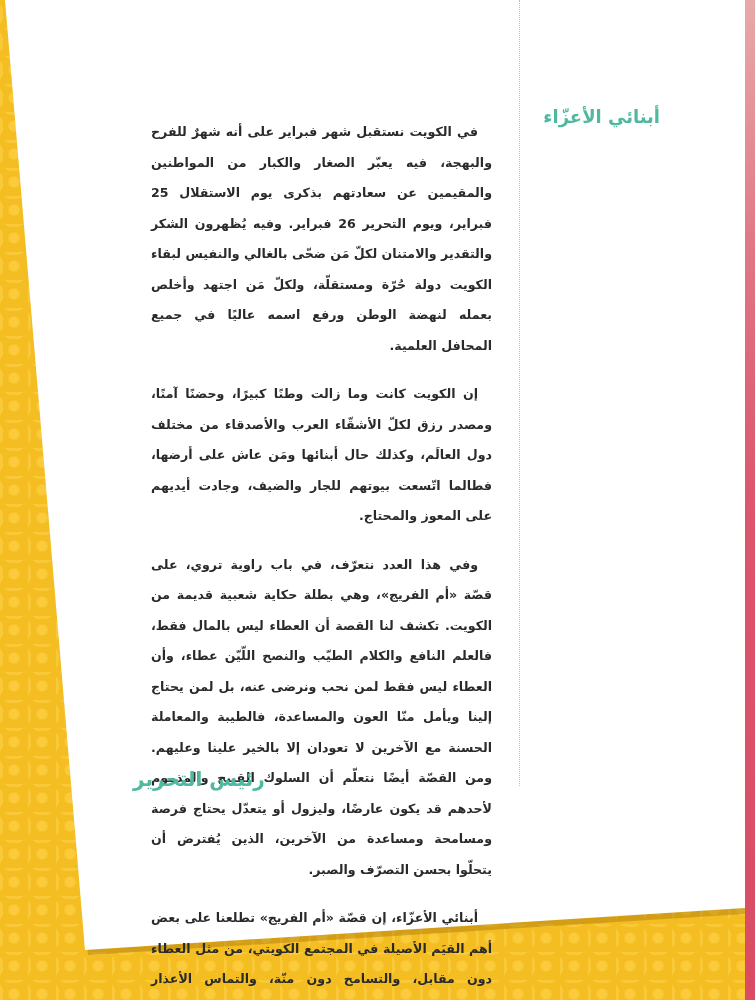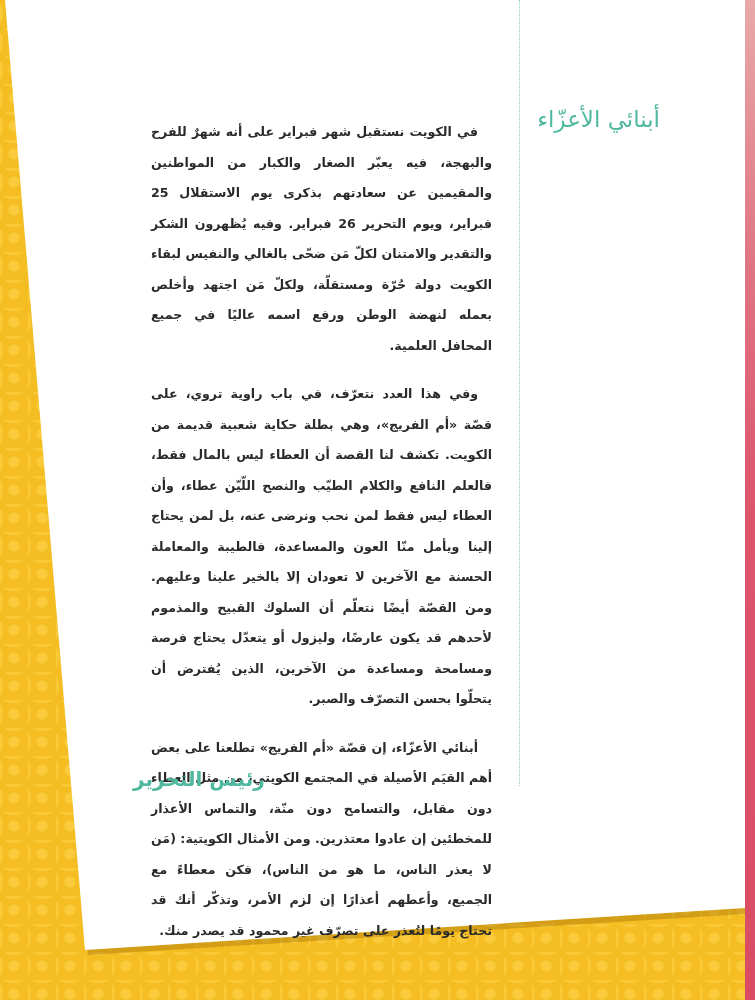--- a/index.html
+++ b/index.html
@@ -28,21 +28,21 @@
       background: rgba(150,100,0,0.35);
       clip-path: polygon(9px 0, 745px 0, 745px 914px, 88px 955px);
       filter: blur(2px);
     }
     .divider {
       position: absolute; left: 519px; top: 0; height: 786px; width: 0;
       border-left: 1.5px dotted #8fd3c6;
     }
     .section-title {
       position: absolute; top: 106px; right: 95px;
-      color: #4fb89f; font-weight: normal; font-size: 23px;
+      color: #4fb89f; font-weight: bold; font-size: 18px;
       direction: rtl; white-space: nowrap;
     }
     .article {
       position: absolute; top: 99px; left: 133px; width: 377px;
       direction: rtl; text-align: justify; text-align-last: right;
       color: #2a2a2a; font-weight: bold; font-size: 12.6px; line-height: 30.5px;
     }
     .article p { margin: 18px; text-indent: 14px; }
     .signature {
       position: absolute; top: 767px; left: 133px;
@@ -56,17 +56,18 @@
 <div class="paper-shadow"></div>
 <div class="paper"></div>
 <div class="pink-strip"></div>
 
 <div class="divider"></div>
 
 <div class="section-title">أبنائي الأعزّاء</div>
 
 <div class="article">
   <p>في الكويت نستقبل شهر فبراير على أنه شهرٌ للفرح والبهجة، فيه يعبّر الصغار والكبار من المواطنين والمقيمين عن سعادتهم بذكرى يوم الاستقلال 25 فبراير، ويوم التحرير 26 فبراير. وفيه يُظهرون الشكر والتقدير والامتنان لكلّ مَن ضحّى بالغالي والنفيس لبقاء الكويت دولة حُرّة ومستقلّة، ولكلّ مَن اجتهد وأخلص بعمله لنهضة الوطن ورفع اسمه عاليًا في جميع المحافل العلمية.</p>
+  <p>إن الكويت كانت وما زالت وطنًا كبيرًا، وحضنًا آمنًا، ومصدر رزق لكلّ الأشقّاء العرب والأصدقاء من مختلف دول العالَم، وكذلك حال أبنائها ومَن عاش على أرضها، فطالما اتّسعت بيوتهم للجار والضيف، وجادت أيديهم على المعوز والمحتاج.</p>
   <p>وفي هذا العدد نتعرّف، في باب راوية تروي، على قصّة «أم الفريج»، وهي بطلة حكاية شعبية قديمة من الكويت. تكشف لنا القصة أن العطاء ليس بالمال فقط، فالعلم النافع والكلام الطيّب والنصح اللّيّن عطاء، وأن العطاء ليس فقط لمن نحب ونرضى عنه، بل لمن يحتاج إلينا ويأمل منّا العون والمساعدة، فالطيبة والمعاملة الحسنة مع الآخرين لا تعودان إلا بالخير علينا وعليهم. ومن القصّة أيضًا نتعلّم أن السلوك القبيح والمذموم لأحدهم قد يكون عارضًا، وليزول أو يتعدّل يحتاج فرصة ومسامحة ومساعدة من الآخرين، الذين يُفترض أن يتحلّوا بحسن التصرّف والصبر.</p>
   <p>أبنائي الأعزّاء، إن قصّة «أم الفريج» تطلعنا على بعض أهم القيَم الأصيلة في المجتمع الكويتي، من مثل العطاء دون مقابل، والتسامح دون منّة، والتماس الأعذار للمخطئين إن عادوا معتذرين. ومن الأمثال الكويتية: (مَن لا يعذر الناس، ما هو من الناس)، فكن معطاءً مع الجميع، وأعطهم أعذارًا إن لزم الأمر، وتذكّر أنك قد تحتاج يومًا لتُعذر على تصرّف غير محمود قد يصدر منك.</p>
 </div>
 
 <div class="signature">رئيس التحرير</div>
 
 </body></html>

